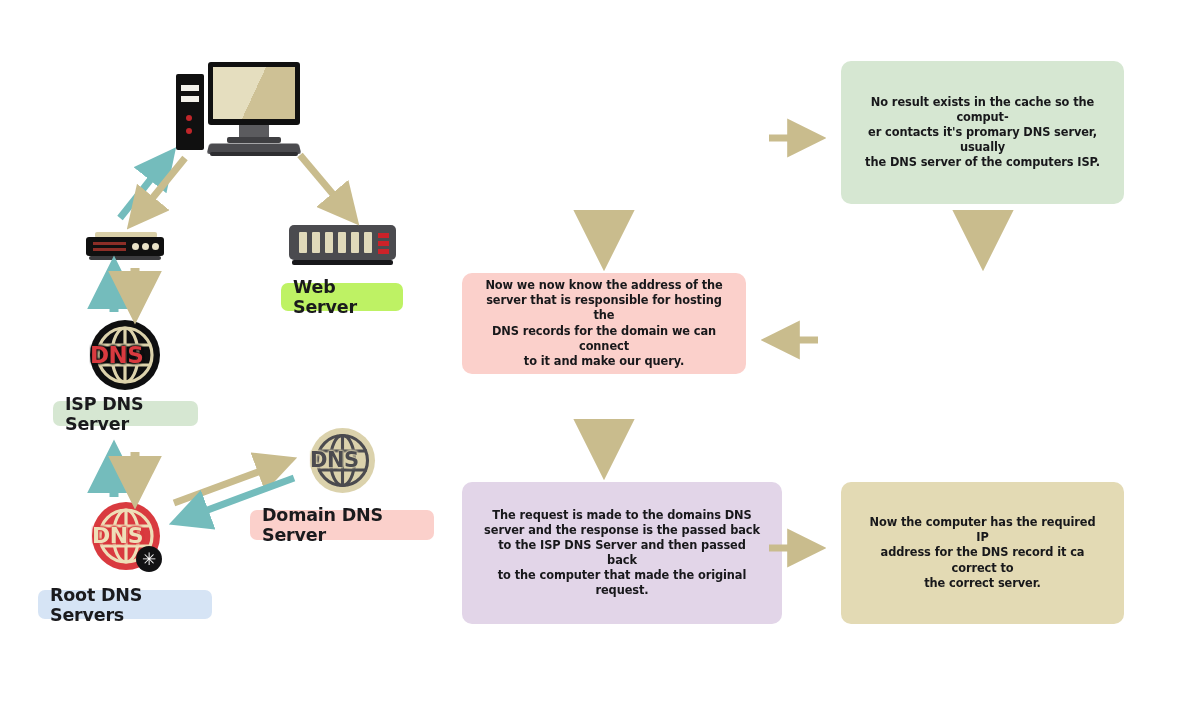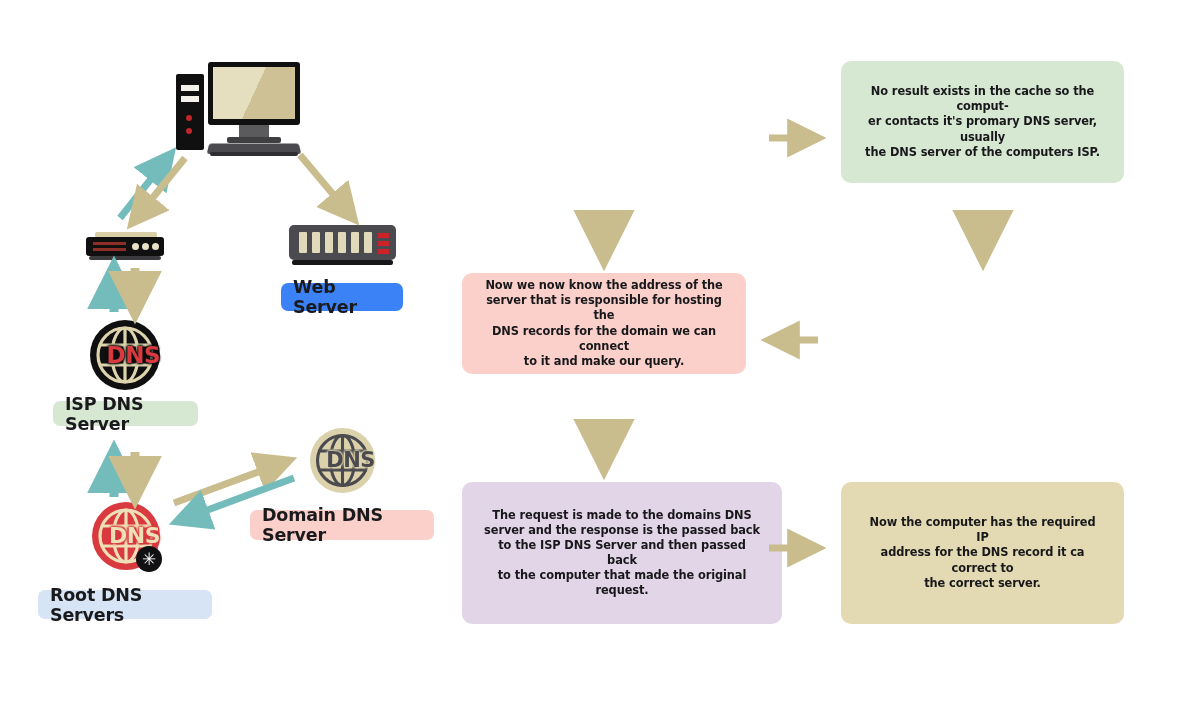--- a/index.html
+++ b/index.html
@@ -108,21 +108,21 @@
   .srv-bar { position: absolute; background: #e0d9ba; border-radius: 1px; }
   .srv-led { position: absolute; background: #cc2229; }
   .srv-shadow { position: absolute; background: #17171a; border-radius: 2px; }
 
   
   .globe { position: absolute; border-radius: 50%; }
   .globe svg { position: absolute; left: 0; top: 0; }
   .globe .dns-text {
     position: absolute;
     left: 0; right: 0;
-    text-align: right;
+    text-align: left;
     font-weight: 800;
     letter-spacing: -0.5px;
   }
   .badge {
     position: absolute;
     background: #111113;
     border-radius: 50%;
     color: #ffffff;
     display: flex;
     align-items: center;
@@ -159,21 +159,21 @@
     <div class="srv-bar" style="left:36px; top:7px; width:8px; height:21px;"></div>
     <div class="srv-bar" style="left:49px; top:7px; width:8px; height:21px;"></div>
     <div class="srv-bar" style="left:62px; top:7px; width:8px; height:21px;"></div>
     <div class="srv-bar" style="left:75px; top:7px; width:8px; height:21px;"></div>
     <div class="srv-led" style="left:89px; top:8px; width:11px; height:5px;"></div>
     <div class="srv-led" style="left:89px; top:16px; width:11px; height:5px;"></div>
     <div class="srv-led" style="left:89px; top:24px; width:11px; height:5px;"></div>
     <div class="srv-shadow" style="left:3px; top:35px; width:101px; height:5px;"></div>
   </div>
 
-  <div class="pill" style="left:281px; top:283px; width:122px; height:28px; background:#3b82f6;">
+  <div class="pill" style="left:281px; top:283px; width:122px; height:28px; background:#bef264;">
     <span>Web Server</span>
   </div>
 
   <div class="abs" style="left:86px; top:232px; width:78px; height:32px;">
     <div class="rt-antenna" style="left:9px; top:0px; width:62px; height:6px;"></div>
     <div class="rt-body" style="left:0px; top:5px; width:78px; height:19px;"></div>
     <div class="rt-stripe" style="left:7px; top:10px; width:33px; height:3px;"></div>
     <div class="rt-stripe" style="left:7px; top:16px; width:33px; height:3px;"></div>
     <div class="rt-dot" style="left:46px; top:11px; width:7px; height:7px;"></div>
     <div class="rt-dot" style="left:56px; top:11px; width:7px; height:7px;"></div>
@@ -257,21 +257,21 @@
     <line x1="135" y1="268" x2="135" y2="312" stroke="#c9bc8d" stroke-width="9" marker-end="url(#mk-khaki)"></line>
 
     <line x1="114" y1="497" x2="114" y2="452" stroke="#74bcbc" stroke-width="9" marker-end="url(#mk-teal)"></line>
     <line x1="135" y1="452" x2="135" y2="497" stroke="#c9bc8d" stroke-width="9" marker-end="url(#mk-khaki)"></line>
 
     <line x1="174" y1="503" x2="288" y2="461" stroke="#c9bc8d" stroke-width="7" marker-end="url(#mk-khaki)"></line>
     <line x1="294" y1="478" x2="178" y2="521" stroke="#74bcbc" stroke-width="7" marker-end="url(#mk-teal)"></line>
   </svg>
 
 
-  <div class="flow-box" style="left:841px; top:61px; width:283px; height:122px; background:#d6e7d2;">
+  <div class="flow-box" style="left:841px; top:61px; width:283px; height:143px; background:#d6e7d2;">
     <div class="txt">No result exists in the cache so the comput-
 er contacts it's promary DNS server, usually
 the DNS server of the computers ISP.</div>
   </div>
 
   <div class="flow-box" style="left:462px; top:273px; width:284px; height:101px; background:#fbd0cb;">
     <div class="txt">Now we now know the address of the
 server that is responsible for hosting the
 DNS records for the domain we can connect
 to it and make our query.</div>

